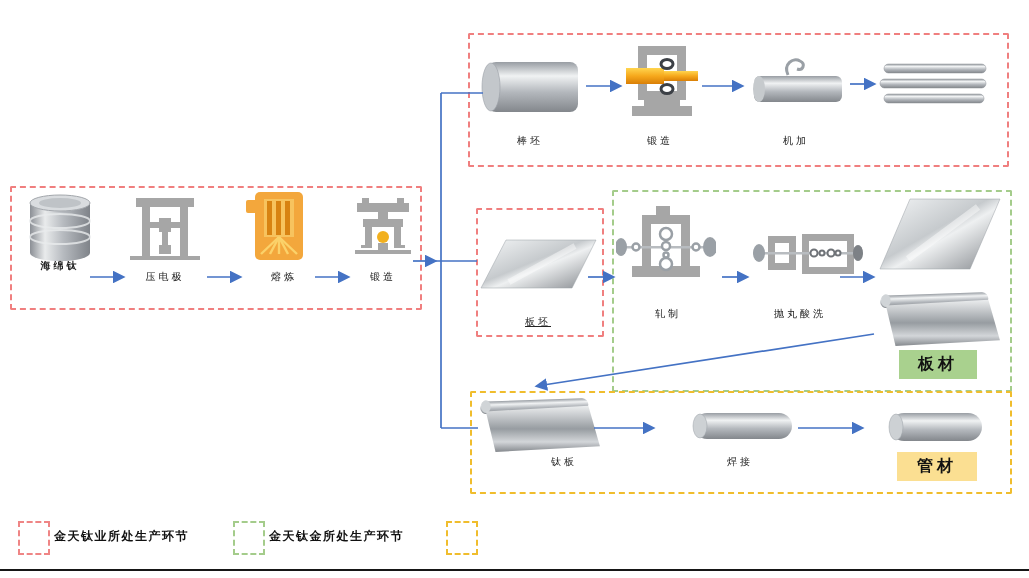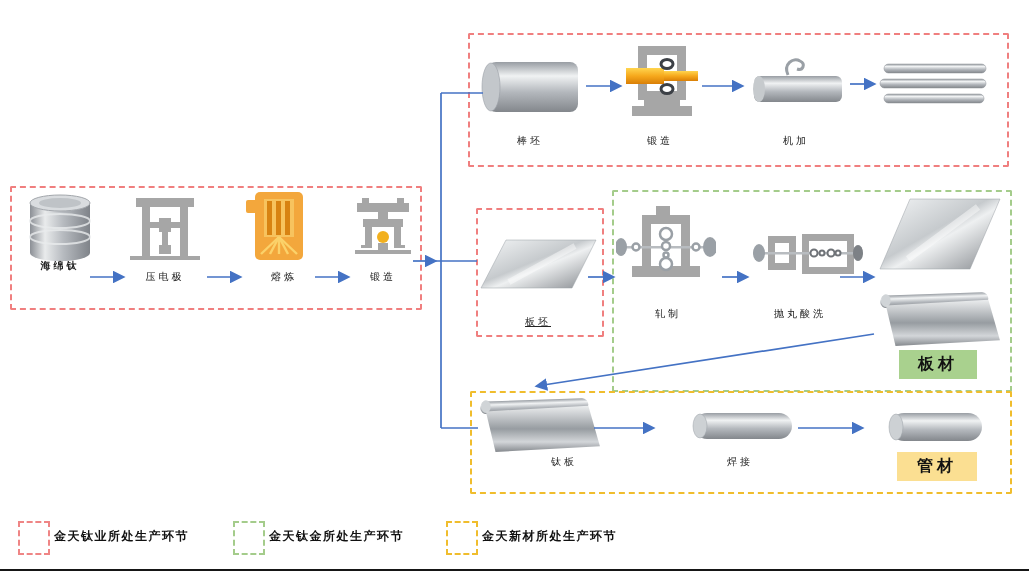--- a/index.html
+++ b/index.html
@@ -318,16 +318,15 @@
     </g>
   </svg>
 
   <div class="legend-swatch sw-red" style="left:18px;top:521px;"></div>
   <div class="legend-label" style="left:54px;top:521px;">金天钛业所处生产环节</div>
 
   <div class="legend-swatch sw-green" style="left:233px;top:521px;"></div>
   <div class="legend-label" style="left:269px;top:521px;">金天钛金所处生产环节</div>
 
   <div class="legend-swatch sw-yellow" style="left:446px;top:521px;"></div>
-  <div class="legend-label" style="left:482px;top:521px;">金天新材所处生产环节</div>
 
   <div class="bottom-rule"></div>
 </div>
 
 </body></html>

